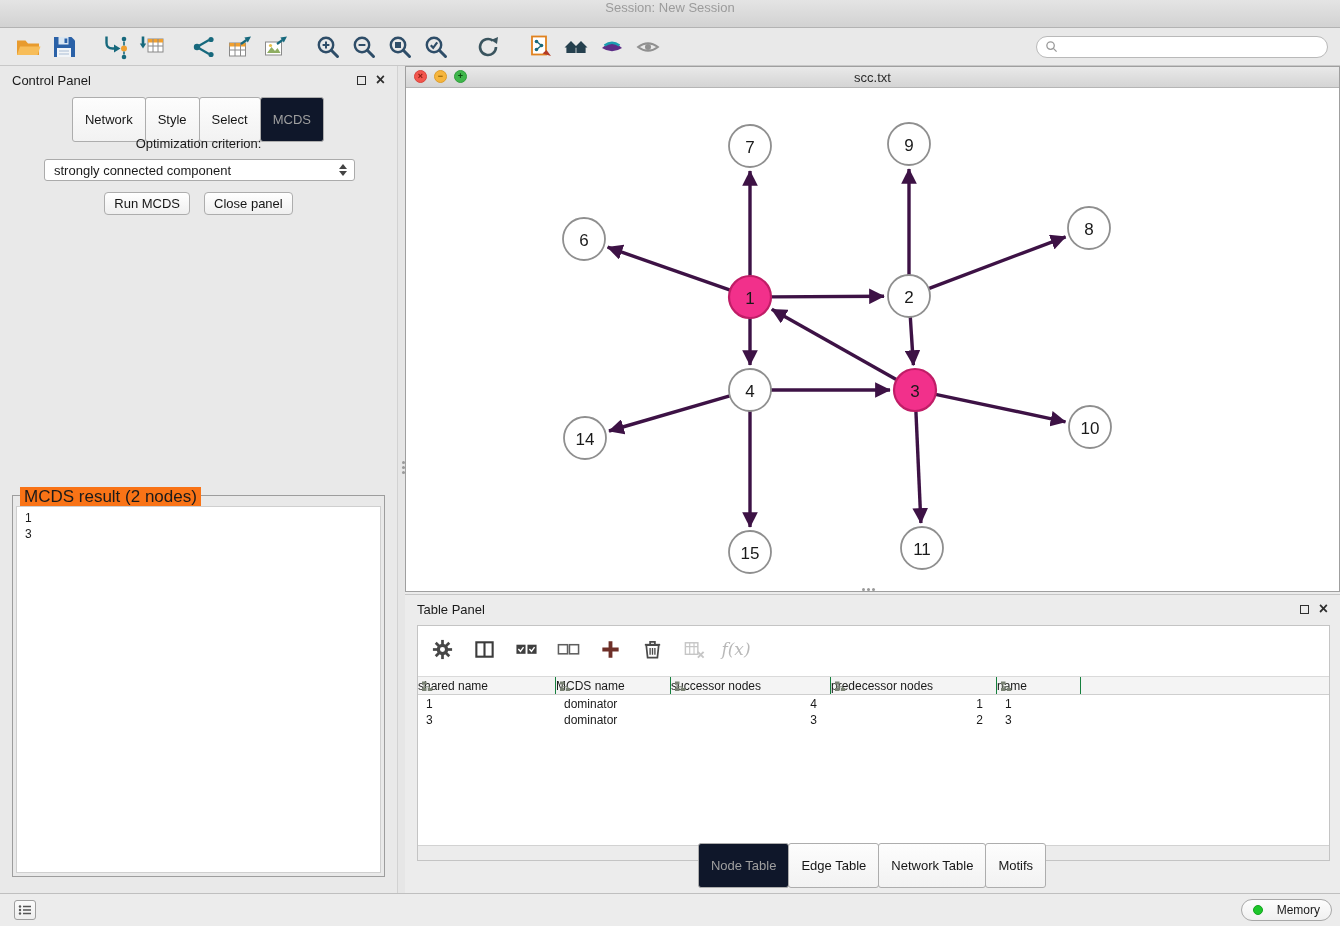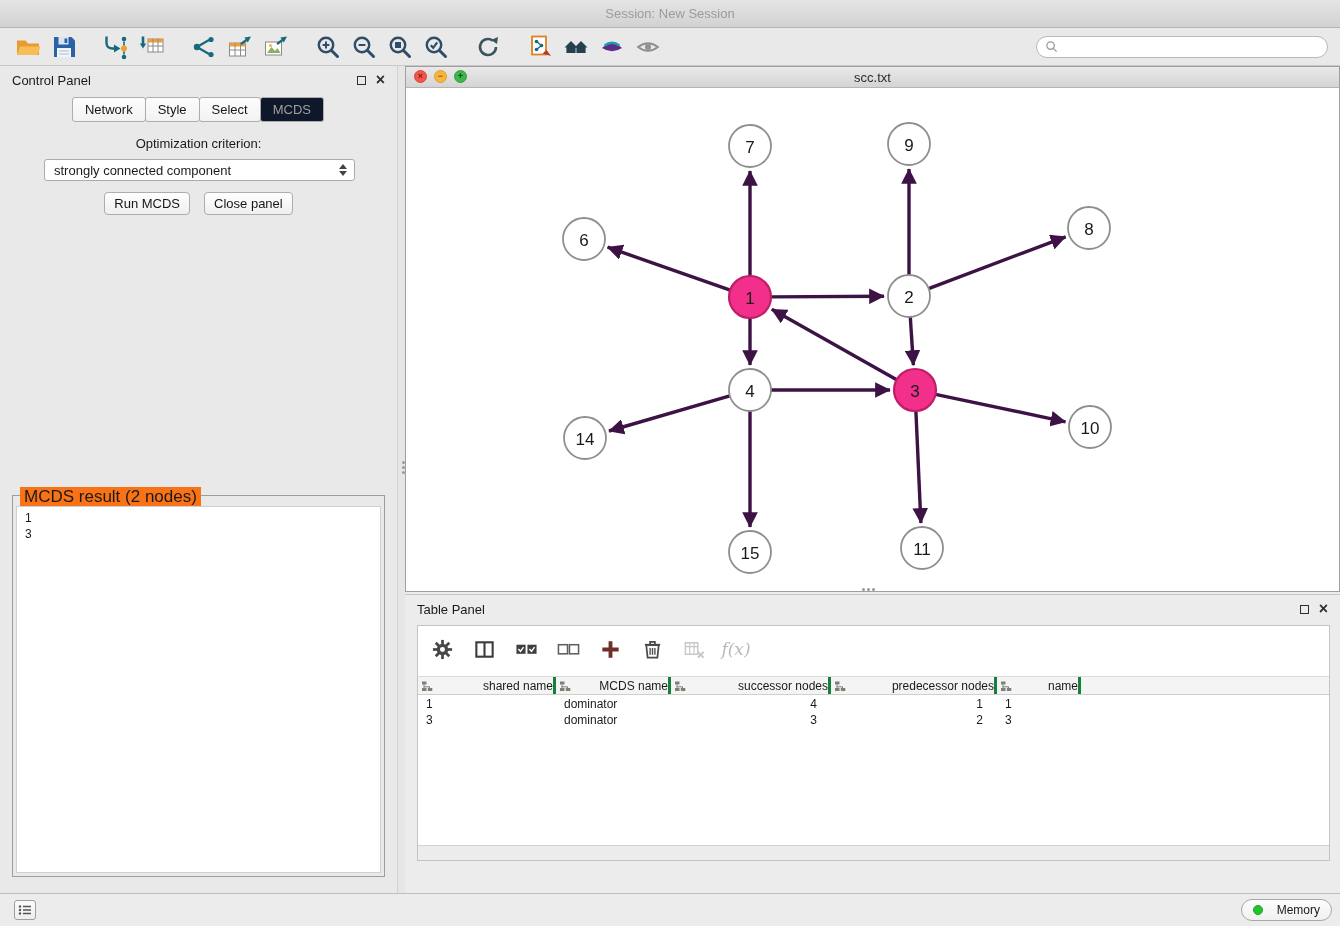--- a/index.html
+++ b/index.html
@@ -2,41 +2,41 @@
 <html><head>
 <meta charset="utf-8">
 <style>
   * { margin:0; padding:0; box-sizing:border-box; }
   html,body { width:1340px; height:926px; }
   body { font-family:"Liberation Sans",sans-serif; background:#ececec; position:relative; overflow:hidden; color:#1a1a1a; }
 
   
   .titlebar { position:absolute; top:0; left:0; width:1340px; height:28px;
     background:linear-gradient(#e4e4e4,#d2d2d2); border-bottom:1px solid #b3b3b3;
-    display:flex; align-items:center; justify-content:center; font-size:13px; color:#9b9b9b; }
+    display:flex; align-items:flex-start; justify-content:center; font-size:13px; color:#9b9b9b; }
 
   
   .toolbar { position:absolute; top:28px; left:0; width:1340px; height:38px;
     background:#e9e9e9; border-bottom:1px solid #c8c8c8; display:flex; align-items:center; padding:0 10px; }
   .tbtn { width:36px; height:32px; display:flex; align-items:center; justify-content:center; border-radius:4px; }
   .ti { width:26px; height:26px; }
   .gap { width:16px; }
   .searchbox { margin-left:auto; margin-right:2px; width:292px; height:22px; background:#fff;
     border:1px solid #b9b9b9; border-radius:11px; display:flex; align-items:center; padding:0 8px; gap:5px; }
   .mag { width:13px; height:13px; }
   .search-input { border:none; outline:none; flex:1; font-size:12px; font-family:"Liberation Sans",sans-serif; background:transparent; }
 
   
   .control-panel { position:absolute; left:0; top:66px; width:397px; height:827px; background:#e9e9e9; }
   .panel-header { position:absolute; top:0; left:0; right:0; height:28px; display:flex; align-items:center; padding:0 12px; font-size:13px; }
   .win-controls { margin-left:auto; display:flex; align-items:center; gap:10px; }
   .float-box { width:9px; height:9px; border:1.5px solid #2e2e2e; display:inline-block; }
   .close-x { font-size:16px; font-weight:bold; color:#2e2e2e; line-height:1; }
   .ctab-row { position:absolute; top:31px; left:0; right:0; display:flex; justify-content:center; }
-  .tab { font-size:13px; padding:4px 12px; border:1px solid #adadad; background:linear-gradient(#fdfdfd,#f2f2f2);
+  .tab { font-size:13px; padding:14px 12px; border:1px solid #adadad; background:linear-gradient(#fdfdfd,#f2f2f2);
     margin-left:-1px; border-radius:3px; color:#161616; }
   .tab.active { background:#0f172a; color:#9f9f9f; }
   .opt-label { position:absolute; top:70px; left:0; right:0; text-align:center; font-size:13px; }
   .dropdown { position:absolute; top:93px; left:44px; width:311px; height:22px; background:#fff;
     border:1px solid #ababab; border-radius:3px; display:flex; align-items:center; padding-left:9px; font-size:13px; }
   .dd-arrows { margin-left:auto; margin-right:7px; display:flex; flex-direction:column; gap:2px; align-items:center; }
   .dd-arrows .up { width:0; height:0; border-left:4px solid transparent; border-right:4px solid transparent; border-bottom:5px solid #444; }
   .dd-arrows .dn { width:0; height:0; border-left:4px solid transparent; border-right:4px solid transparent; border-top:5px solid #444; }
   .btn-row { position:absolute; top:126px; left:0; right:0; display:flex; justify-content:center; gap:14px; }
   .mac-btn { height:23px; padding:0 9px; font-size:13px; font-family:"Liberation Sans",sans-serif;
@@ -69,21 +69,21 @@
 
   
   .table-panel { position:absolute; left:405px; top:594px; width:935px; height:299px; background:#ececec; border-top:1px solid #c6c6c6; }
   .tp-body { position:absolute; left:12px; top:30px; width:913px; height:236px; background:#fff; border:1px solid #c4c4c4; }
   .tp-toolbar { position:absolute; top:0; left:0; right:0; height:46px; display:flex; align-items:center; padding-left:10px; gap:14px; }
   .tpi { width:23px; height:23px; }
   .tpbtn { width:28px; height:28px; display:flex; align-items:center; justify-content:center; }
   .fx { font-family:"DejaVu Serif",serif; font-style:italic; font-size:17px; color:#b8b8b8; }
   .table-header { position:absolute; top:50px; left:0; right:0; height:19px; display:flex;
     background:#f4f4f4; border-top:1px solid #dadada; border-bottom:1px solid #cfcfcf; }
-  .th { display:flex; align-items:center; justify-content:flex-end; font-size:12px; border-right:3px solid #15803d; position:relative; }
+  .th { display:flex; align-items:center; justify-content:flex-start; font-size:12px; border-right:1px solid #15803d; position:relative; }
   .col-icon { position:absolute; left:3px; top:3px; width:12px; height:12px; }
   .table-rows { position:absolute; top:70px; left:0; right:0; }
   .tr { display:flex; height:16px; }
   .td { font-size:12px; line-height:16px; padding:0 8px; overflow:hidden; white-space:nowrap; }
   .table-scrollbar { position:absolute; left:0; right:0; bottom:0; height:15px; background:#ececec; border-top:1px solid #d2d2d2; }
   .tp-tabs { position:absolute; bottom:5px; left:0; right:0; display:flex; justify-content:center; }
 
   
   .statusbar { position:absolute; left:0; top:893px; width:1340px; height:33px; background:#ececec; border-top:1px solid #bfbfbf; }
   .list-btn { position:absolute; left:14px; top:6px; width:22px; height:20px; border:1px solid #9e9e9e; border-radius:3px;
@@ -488,20 +488,26 @@
         <div class="tr">
           <div class="td" style="width: 138px; text-align: left;">3</div>
           <div class="td" style="width: 115px; text-align: left;">dominator</div>
           <div class="td" style="width: 160px; text-align: right; padding-right: 14px;">3</div>
           <div class="td" style="width: 166px; text-align: right; padding-right: 14px;">2</div>
           <div class="td" style="width: 84px; text-align: left;">3</div>
         </div>
       </div>
     <div class="table-scrollbar"></div>
   </div>
+  <div class="tp-tabs" id="table-tabs">
+      <div class="tab active">Node Table</div>
+      <div class="tab">Edge Table</div>
+      <div class="tab">Network Table</div>
+      <div class="tab">Motifs</div>
+    </div>
 </div>
 
 <div class="statusbar">
   <span class="list-btn">
     <svg width="14" height="12" viewBox="0 0 14 12">
       <circle cx="2" cy="2.5" r="1.2" fill="#555"></circle>
         <circle cx="2" cy="6" r="1.2" fill="#555"></circle>
         <circle cx="2" cy="9.5" r="1.2" fill="#555"></circle>
       <path d="M5 2.5 h8 M5 6 h8 M5 9.5 h8" stroke="#555" stroke-width="1.4"></path>
     </svg>

